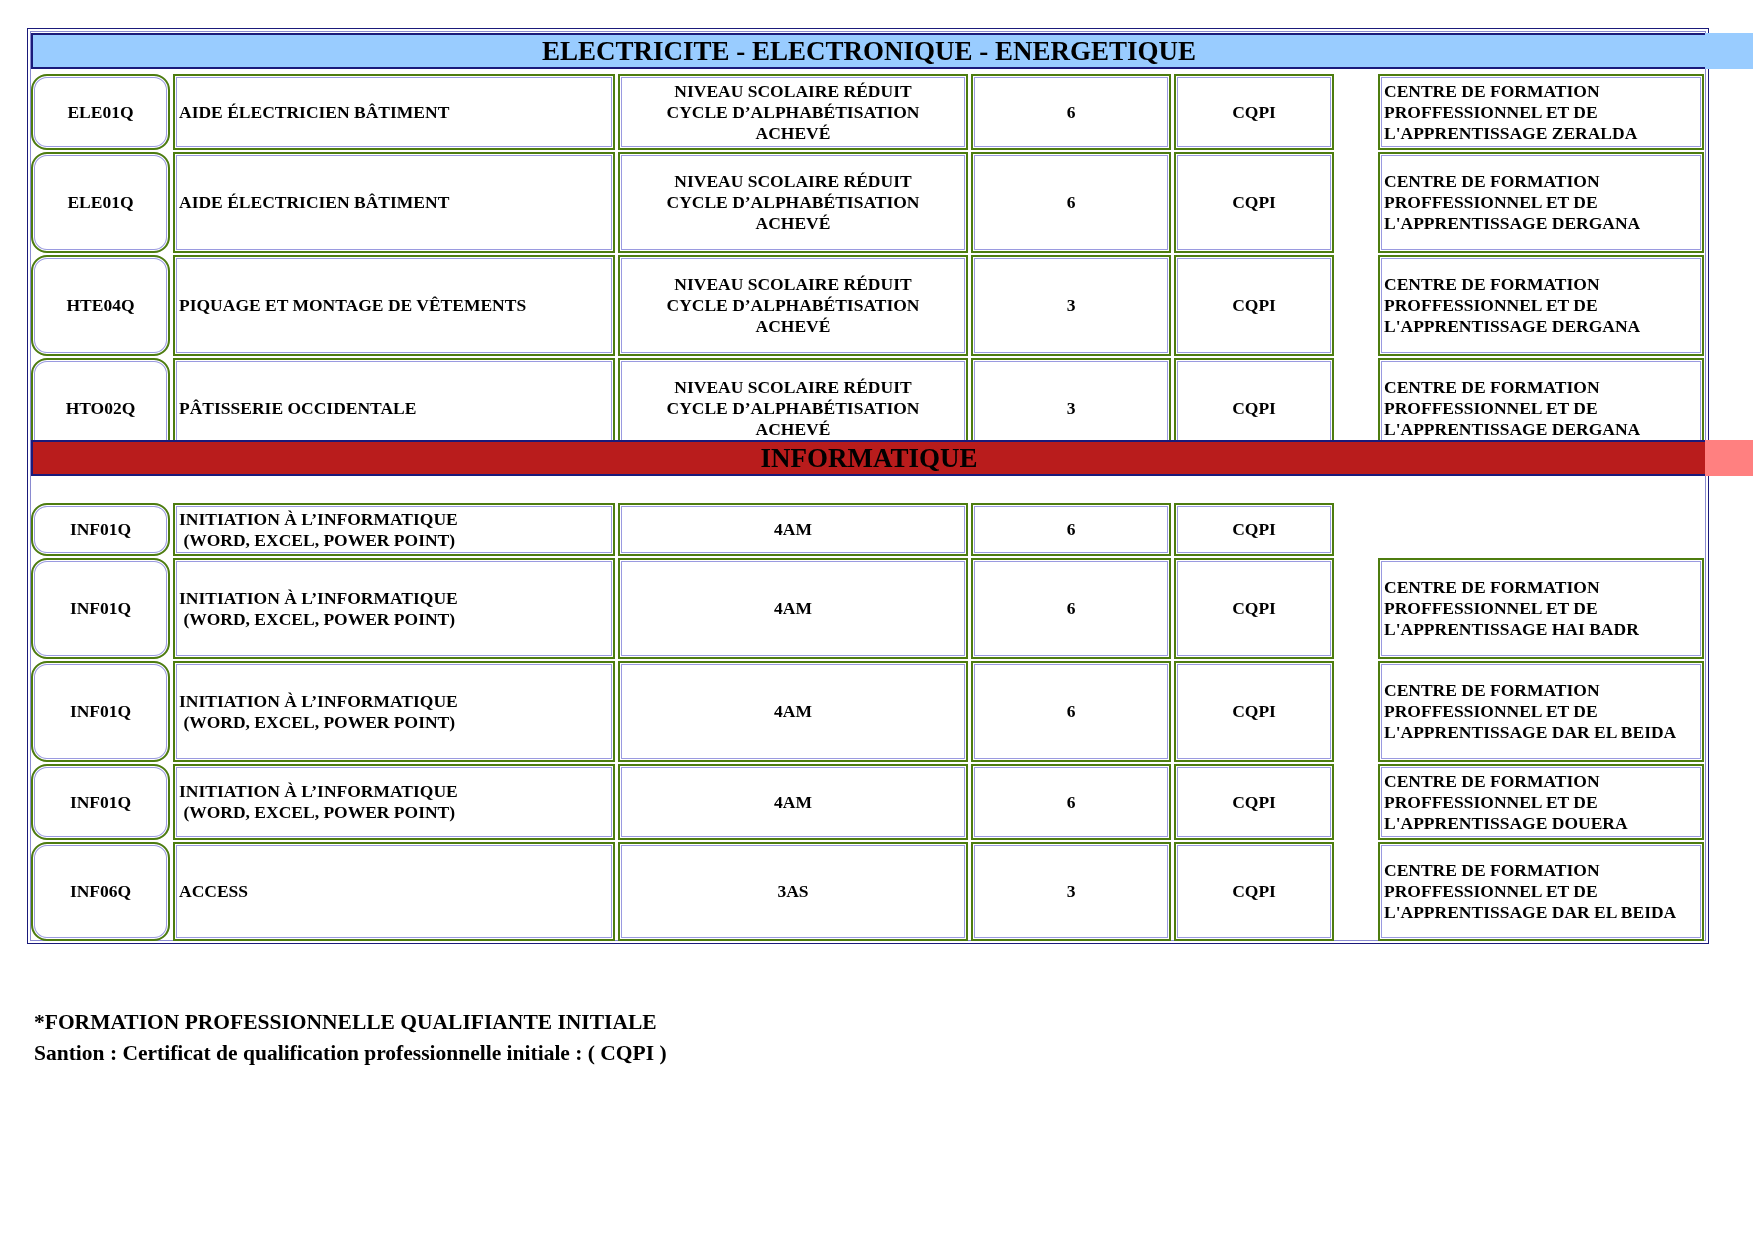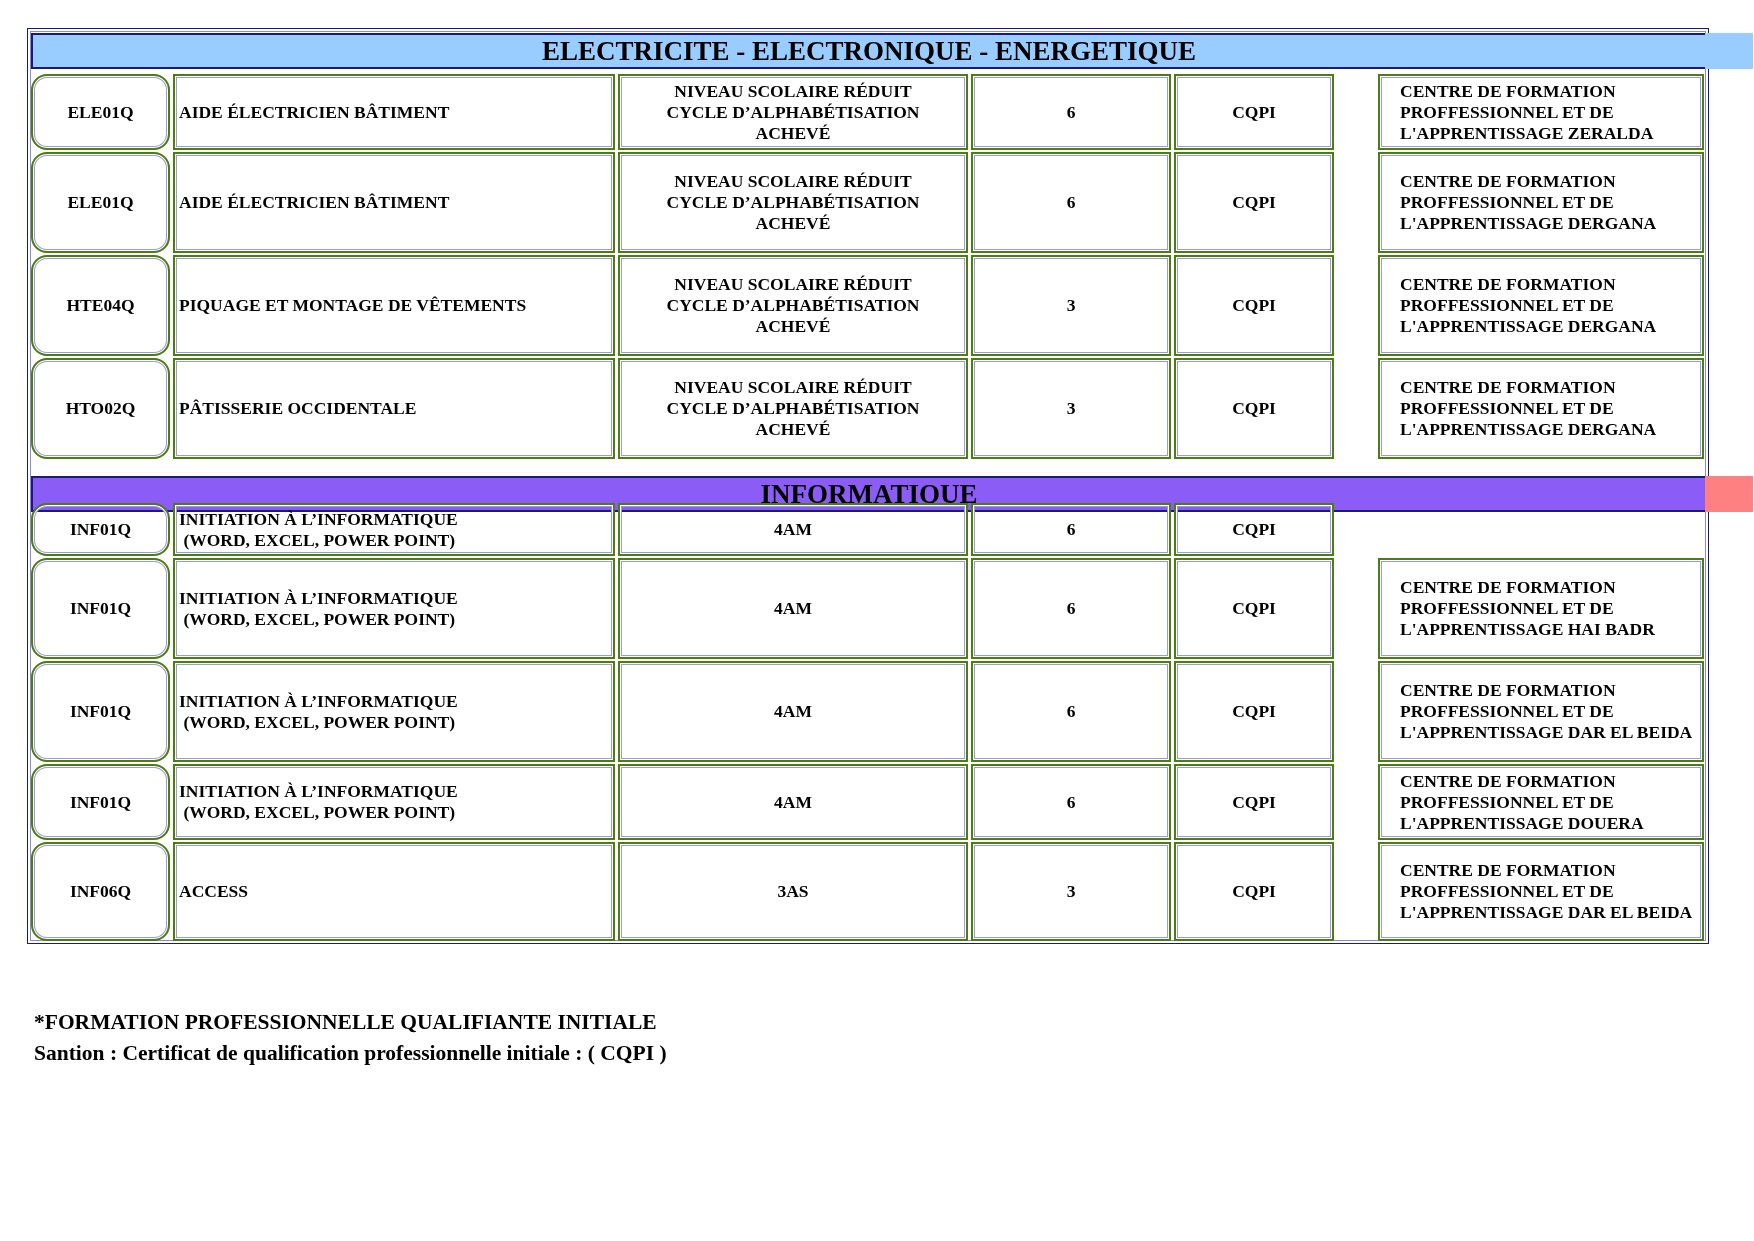--- a/index.html
+++ b/index.html
@@ -5,32 +5,32 @@
   html, body { margin: 0; padding: 0; background: #ffffff; }
   body { width: 1754px; height: 1241px; position: relative; overflow: hidden;
          font-family: "Liberation Serif", "DejaVu Serif", serif; color: #000; }
   .outer { position: absolute; left: 27px; top: 28px; width: 1680px; height: 914px;
            border: 1px solid #1a1a7a; box-shadow: inset 0 0 0 2px #fff, inset 0 0 0 3px #8a8ad0; }
   .band { position: absolute; left: 31px; height: 36px; font-weight: bold; font-size: 27px;
           display: flex; align-items: center; justify-content: center; box-sizing: border-box;
           border: 2px solid #1a1a7a; }
   .band .bg-ext { position: absolute; top: -2px; height: 36px; left: 1672px; width: 48px; }
   .band.blue { top: 33px; width: 1676px; background: #99ccff; }
-  .band.red  { top: 476px; width: 1676px; background: #8b5cf6; }
+  .band.red  { top: 440px; width: 1676px; background: #b91c1c; }
   .band-text { position: relative; left: 0; }
   .row { position: absolute; left: 31px; width: 1674px; }
   .cell { position: absolute; top: 0; bottom: 0; box-sizing: border-box;
           border: 2px solid #4d7c0f; box-shadow: inset 0 0 0 1px #fff, inset 0 0 0 2px #9a9ae0;
           display: flex; align-items: center; font-weight: bold; font-size: 17.5px; line-height: 21px; }
   .c0 { left: 0;    width: 139px; justify-content: center; text-align: center; border-radius: 16px; }
   .c1 { left: 142px; width: 442px; padding-left: 4px; white-space: pre; }
   .c2 { left: 587px; width: 350px; justify-content: center; text-align: center; white-space: pre; }
   .c3 { left: 940px; width: 200px; justify-content: center; text-align: center; }
   .c4 { left: 1143px; width: 160px; justify-content: center; text-align: center; }
-  .c5 { left: 1347px; width: 326px; padding-left: 20px; white-space: pre; }
+  .c5 { left: 1347px; width: 326px; padding-left: 4px; white-space: pre; }
   .footer { position: absolute; left: 34px; font-weight: bold; font-size: 21.5px; }
 </style>
 </head>
 <body>
 
 <div class="outer"></div>
 
 <div class="band blue">
   <span class="bg-ext" style="background:#99ccff"></span>
   <span class="band-text">ELECTRICITE - ELECTRONIQUE - ENERGETIQUE</span>

